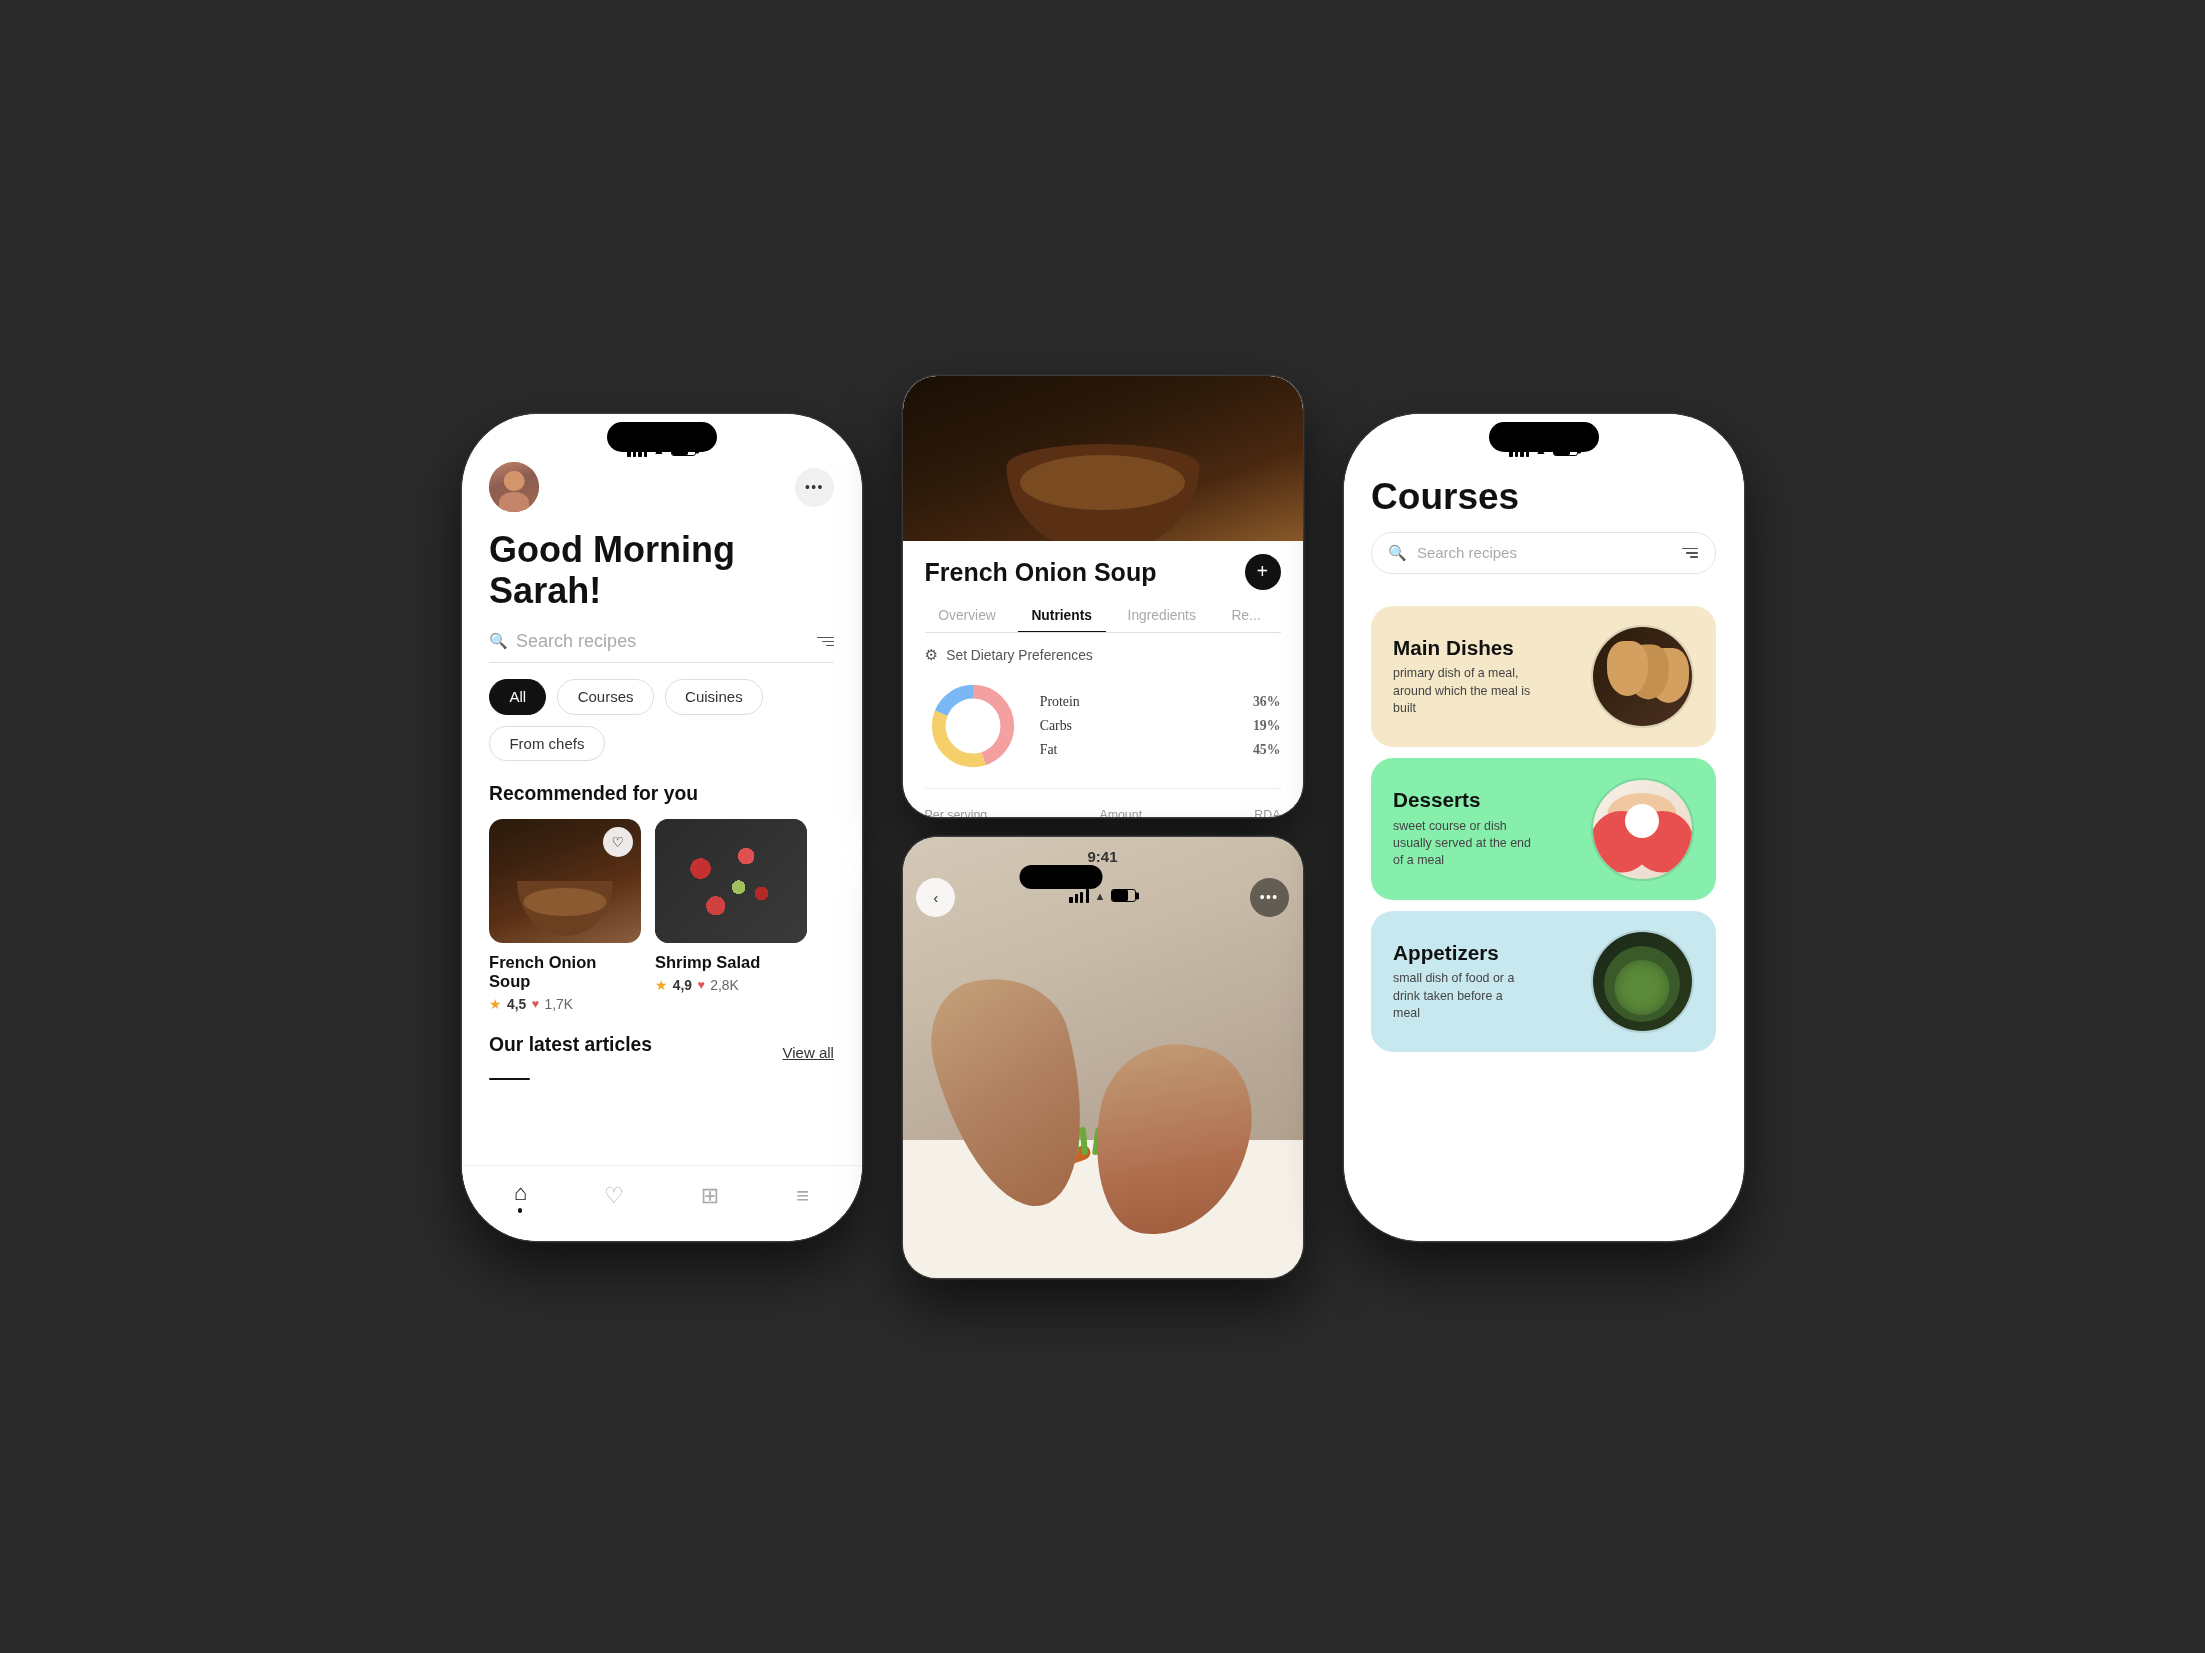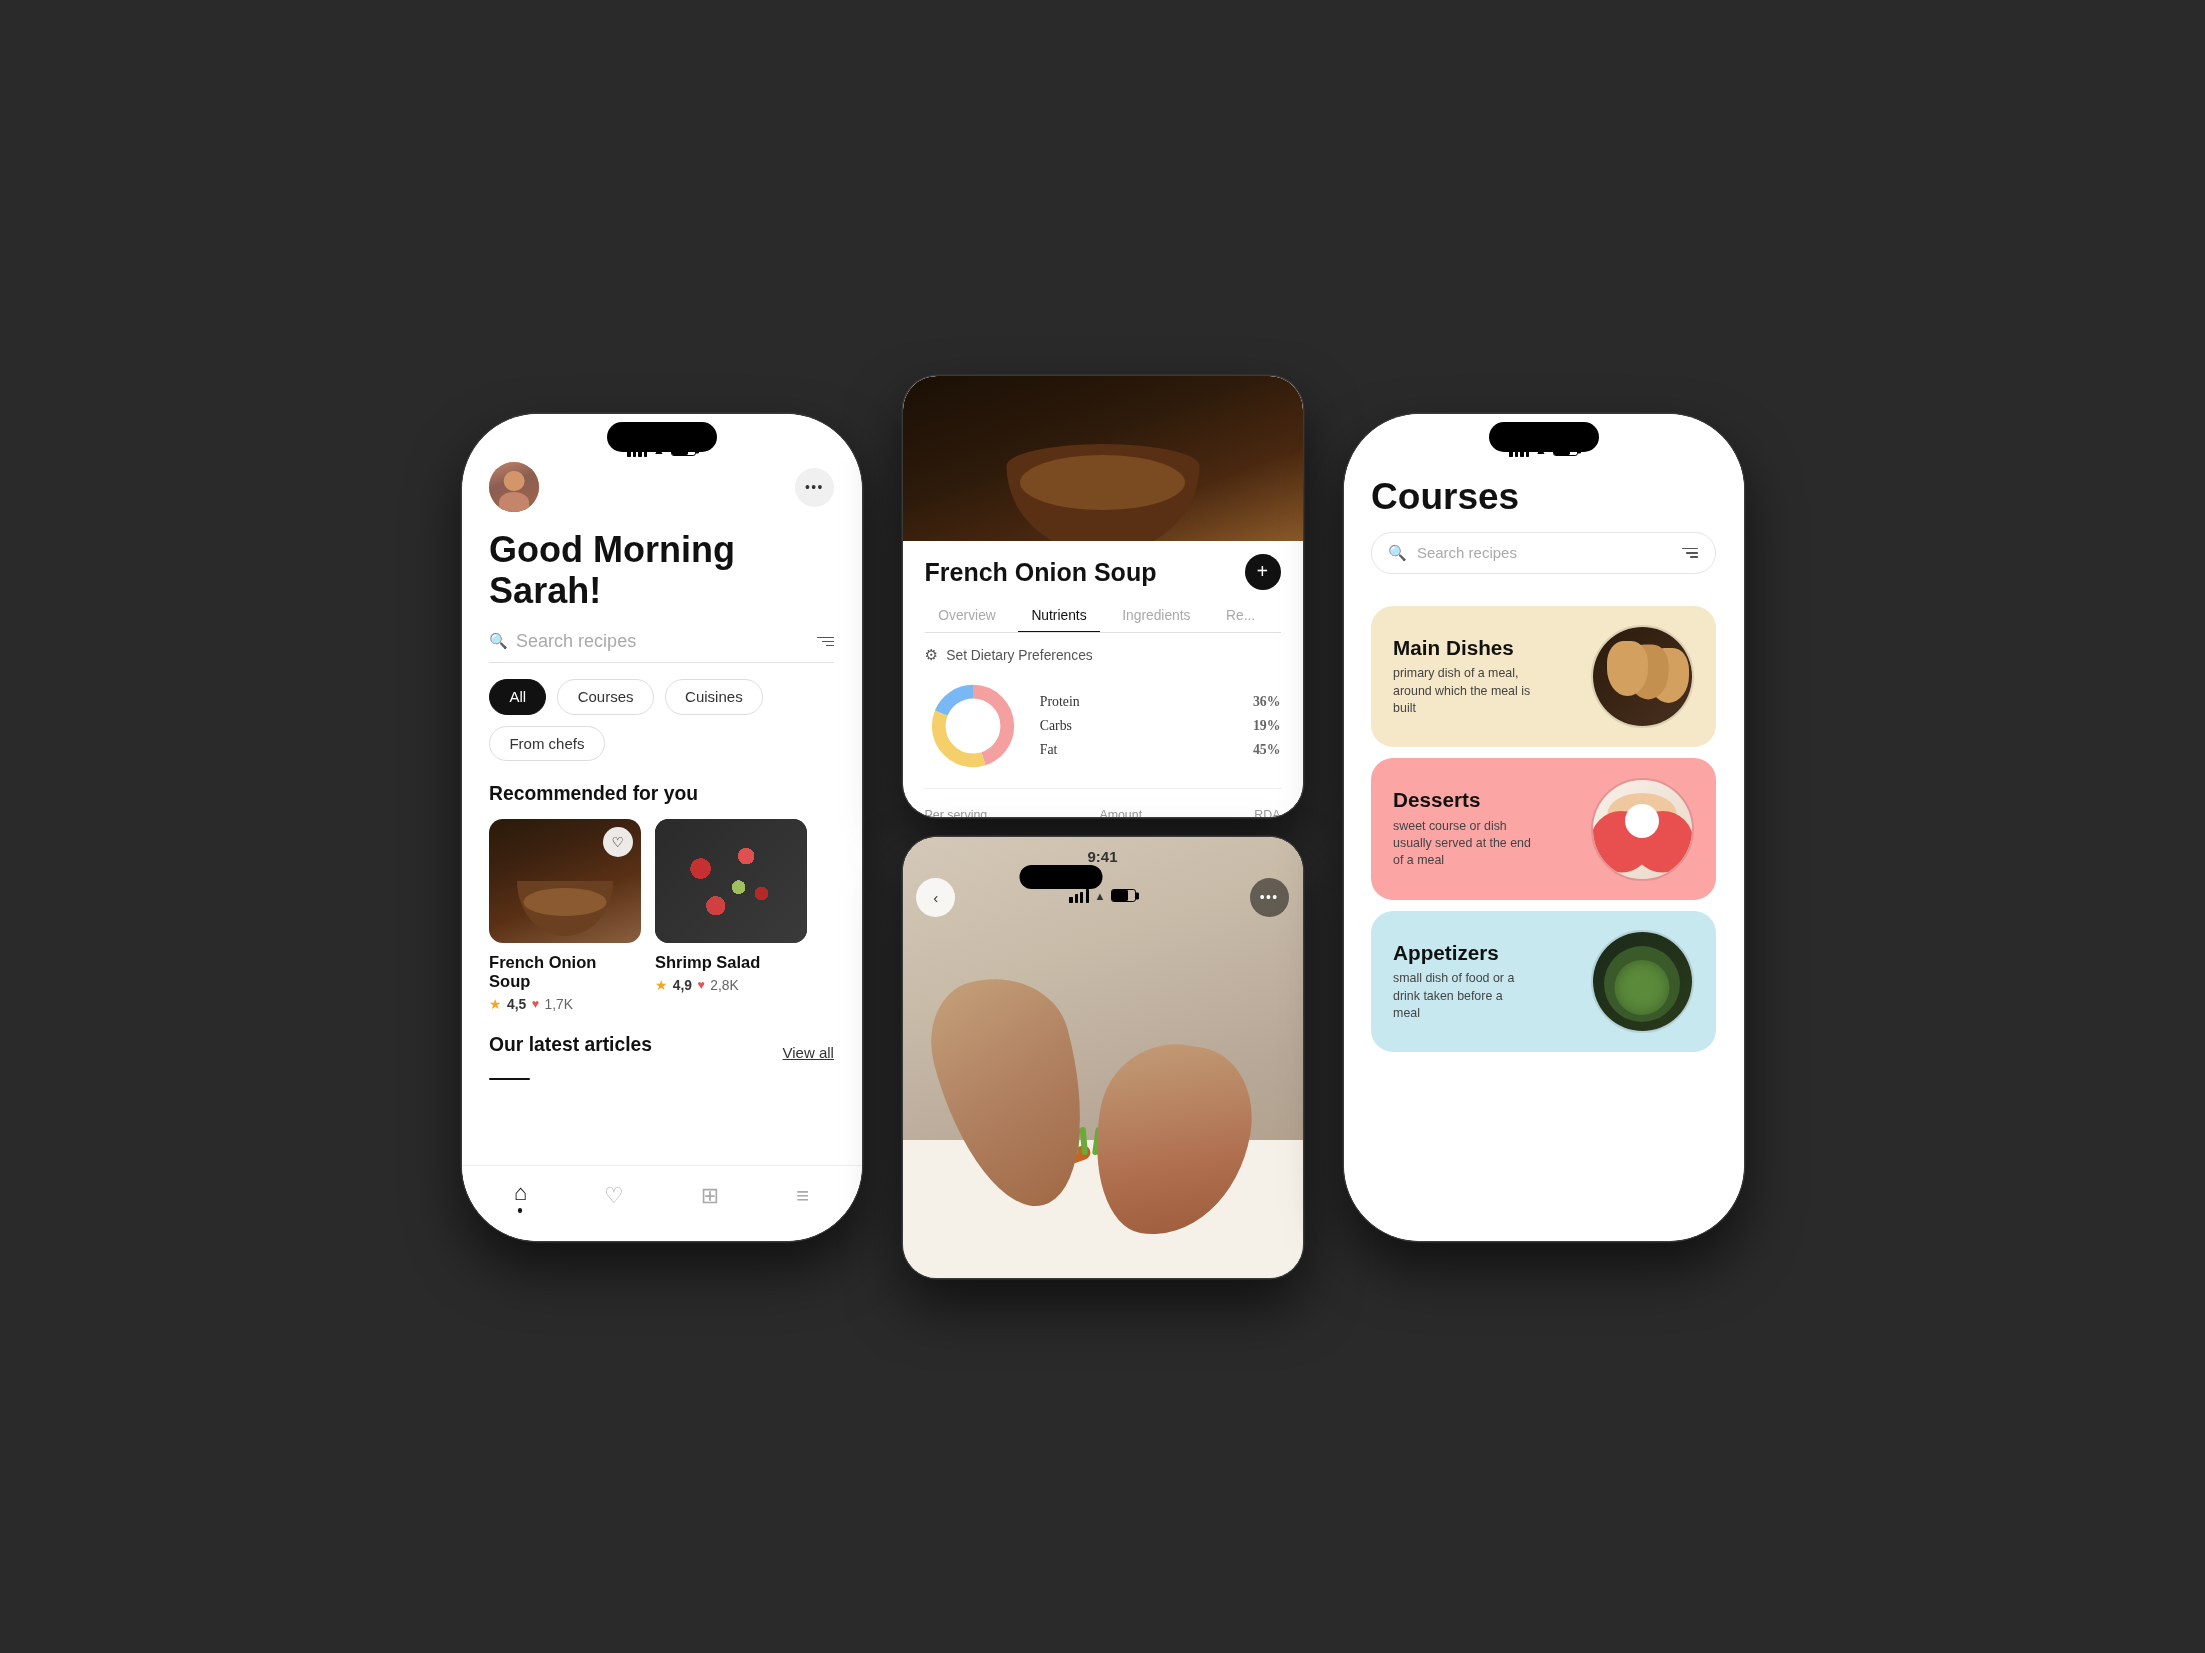--- a/index.html
+++ b/index.html
@@ -529,21 +529,21 @@
     .tab {
       padding: 6.9px 13.8px 8.3px;
       font-size: 13.8px;
       color: #aaa;
       cursor: pointer;
       position: relative;
     }
 
     .tab-active {
       color: #111;
-      font-weight: 400;
+      font-weight: 700;
     }
 
     .tab-active::after {
       content: '';
       position: absolute;
       bottom: -0.7px;
       left: 0;
       right: 0;
       height: 1.4px;
       background: #111;
@@ -766,21 +766,21 @@
       padding: 19.3px 22px;
       display: flex;
       align-items: center;
       justify-content: space-between;
       position: relative;
       min-height: 110px;
       overflow: hidden;
     }
 
     .course-card-main { background: #f5e8c8; }
-    .course-card-desserts { background: #fca5a5; }
+    .course-card-desserts { background: #86efac; }
     .course-card-appetizers { background: #c8e8f0; }
 
     .course-info {
       flex: 1;
       z-index: 2;
     }
 
     .course-name {
       font-size: 20.7px;
       font-weight: 800;

